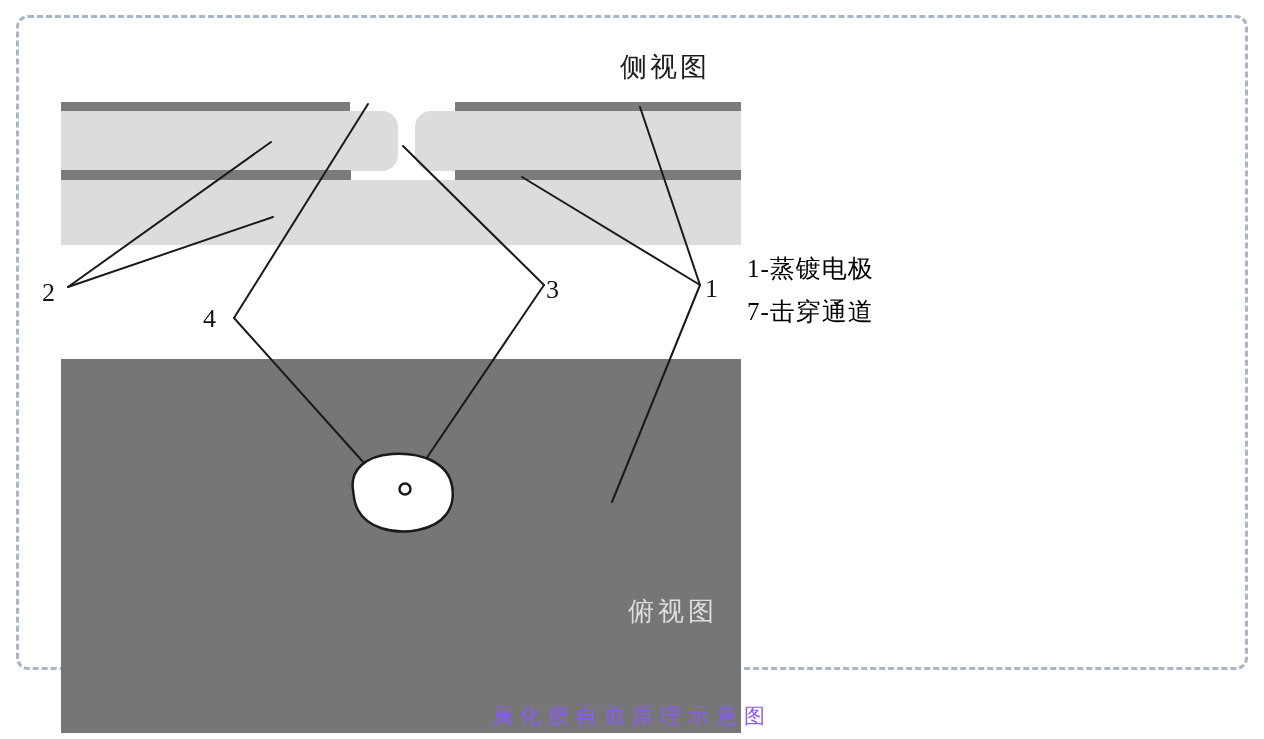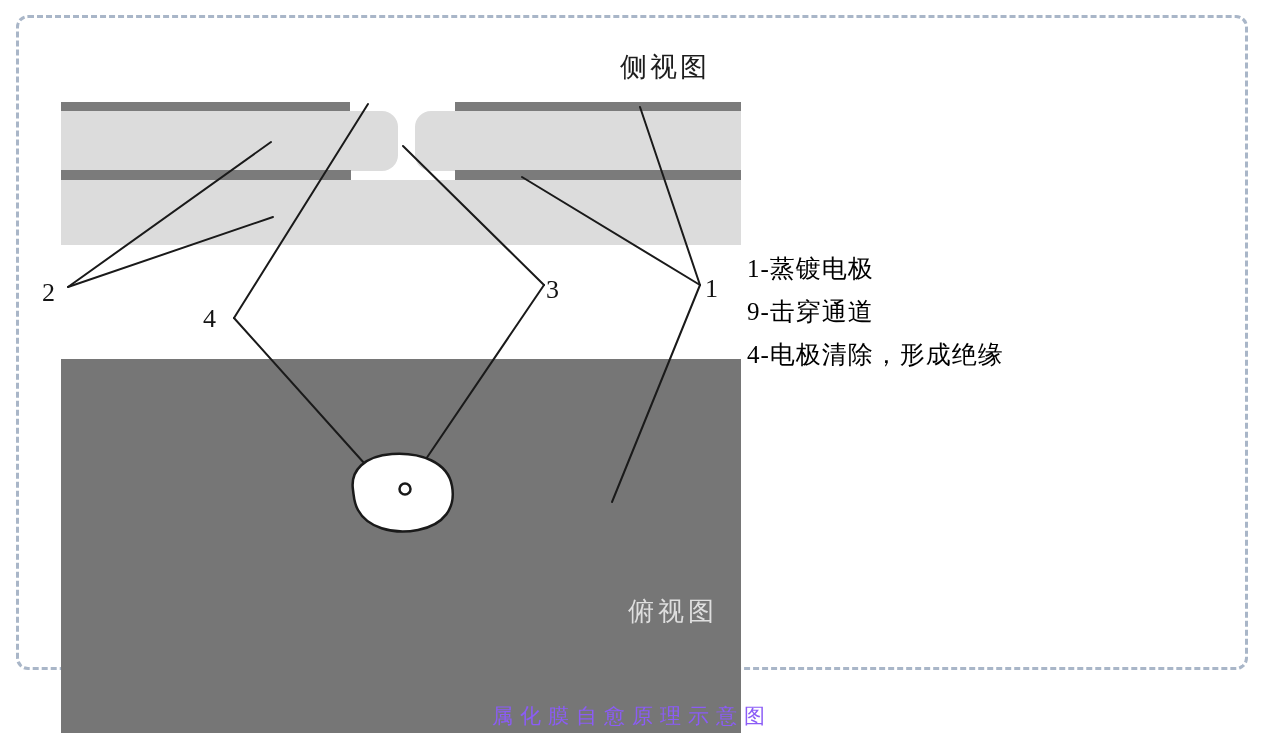--- a/index.html
+++ b/index.html
@@ -121,17 +121,16 @@
   <circle cx="405" cy="489" r="5.5" fill="#ffffff" stroke="#1a1a1a" stroke-width="2.5"></circle>
 </svg>
 
 <div class="callout-num" id="num-2">2</div>
 <div class="callout-num" id="num-4">4</div>
 <div class="callout-num" id="num-3">3</div>
 <div class="callout-num" id="num-1">1</div>
 
 <div class="legend">
   <div class="legend-item">1-蒸镀电极</div>
-  <div class="legend-item">9-击穿通道</div>
-  <div class="legend-item">4-电极清除，形成绝缘</div>
+  <div class="legend-item">7-击穿通道</div>
 </div>
 
 <div class="caption">属化膜自愈原理示意图</div>
 
 </body></html>

